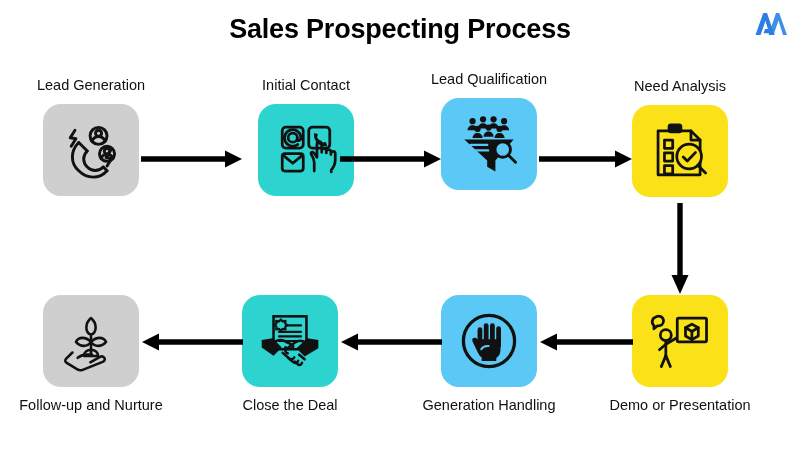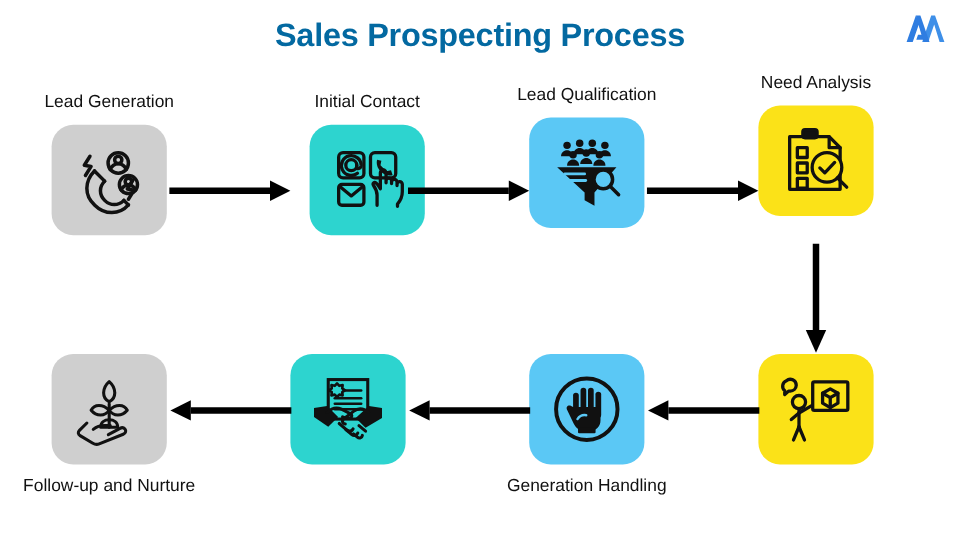--- a/index.html
+++ b/index.html
@@ -22,21 +22,21 @@
 
   
   .title {
     position: absolute;
     top: 14px;
     left: 0;
     width: 800px;
     text-align: center;
     font-size: 27px;
     font-weight: bold;
-    color: #0369a1;
+    color: #000000;
     letter-spacing: -0.2px;
   }
 
   
   .logo {
     position: absolute;
     top: 9px;
     right: 12px;
     width: 34px;
     height: 30px;
@@ -169,21 +169,21 @@
           </g>
           <g fill="none" stroke="#111" stroke-width="3.2" stroke-linecap="round">
             <circle cx="50" cy="41" r="8.5" fill="#5bc8f5"></circle>
             <path d="M56.5 47.5 L64 55"></path>
           </g>
         </svg>
       </span>
     </div>
   </div>
 
-  <div class="node top" style="left:632px; top:60px;">
+  <div class="node top" style="left:632px; top:77px;">
     <div class="label">Need Analysis</div>
     <div class="box yellow">
       <span>
         <svg viewBox="0 0 70 70" width="64" height="64">
           <g fill="none" stroke="#111" stroke-width="3" stroke-linecap="round" stroke-linejoin="round">
             <path d="M11 13 h36 l10 10 v38 h-46 z"></path>
             <path d="M47 13 v10 h10"></path>
             <rect x="23" y="6.5" width="13" height="7.5" rx="2" fill="#111"></rect>
             <rect x="18" y="23" width="9" height="9"></rect>
             <rect x="18" y="37" width="9" height="9"></rect>
@@ -210,20 +210,21 @@
             <circle cx="19.5" cy="28.5" r="6"></circle>
             <path d="M19.5 35 v16"></path>
             <path d="M19.5 51 l-5 12"></path>
               <path d="M19.5 51 l5 12"></path>
             <path d="M19.5 38.5 l-7 6"></path>
             <path d="M19.5 38.5 l12 -7"></path>
           </g>
         </svg>
       </span>
     </div>
+    <div class="label">Demo or Presentation</div>
   </div>
 
   <div class="node bottom" style="left:441px; top:295px;">
     <div class="box blue">
       <span>
         <svg viewBox="0 0 70 70" width="64" height="64">
           <circle cx="35" cy="35" r="28" fill="none" stroke="#111" stroke-width="3.6"></circle>
           <g fill="#111">
             <rect x="22.5" y="20" width="5.2" height="23" rx="2.6"></rect>
             <rect x="29.3" y="15.5" width="5.2" height="27" rx="2.6"></rect>
@@ -258,20 +259,21 @@
             <path d="M16 38 c4 -4 9 -5 13 -3 l8 4 c2 1 2 3 0 4 c-2 1 -5 0 -7 -1"></path>
             <path d="M54 38 c-5 -4 -10 -4 -14 -1 l-9 7 c-2 1.5 -1 4 1.5 4.5"></path>
             <path d="M27 48 l7 6 c2 1.6 4.6 1 5.6 -1"></path>
             <path d="M33 53.5 l5.5 4.6 c2 1.6 4.6 0.8 5.4 -1.4"></path>
             <path d="M40 57.5 l3.5 3 c1.8 1.5 4.2 0.6 4.6 -1.6"></path>
             <path d="M45 50 l6 5"></path>
           </g>
         </svg>
       </span>
     </div>
+    <div class="label">Close the Deal</div>
   </div>
 
   <div class="node bottom" style="left:43px; top:295px;">
     <div class="box gray">
       <span>
         <svg viewBox="0 0 70 70" width="62" height="62">
           <g fill="none" stroke="#111" stroke-width="2.9" stroke-linecap="round" stroke-linejoin="round">
             <path d="M35 28 c-7 -3 -7 -13 0 -19 c7 6 7 16 0 19 z"></path>
             <path d="M35 30 v22"></path>
             <path d="M35 36 c-6 -6 -14 -6 -17 0 c5 6 13 6 17 0 z"></path>

